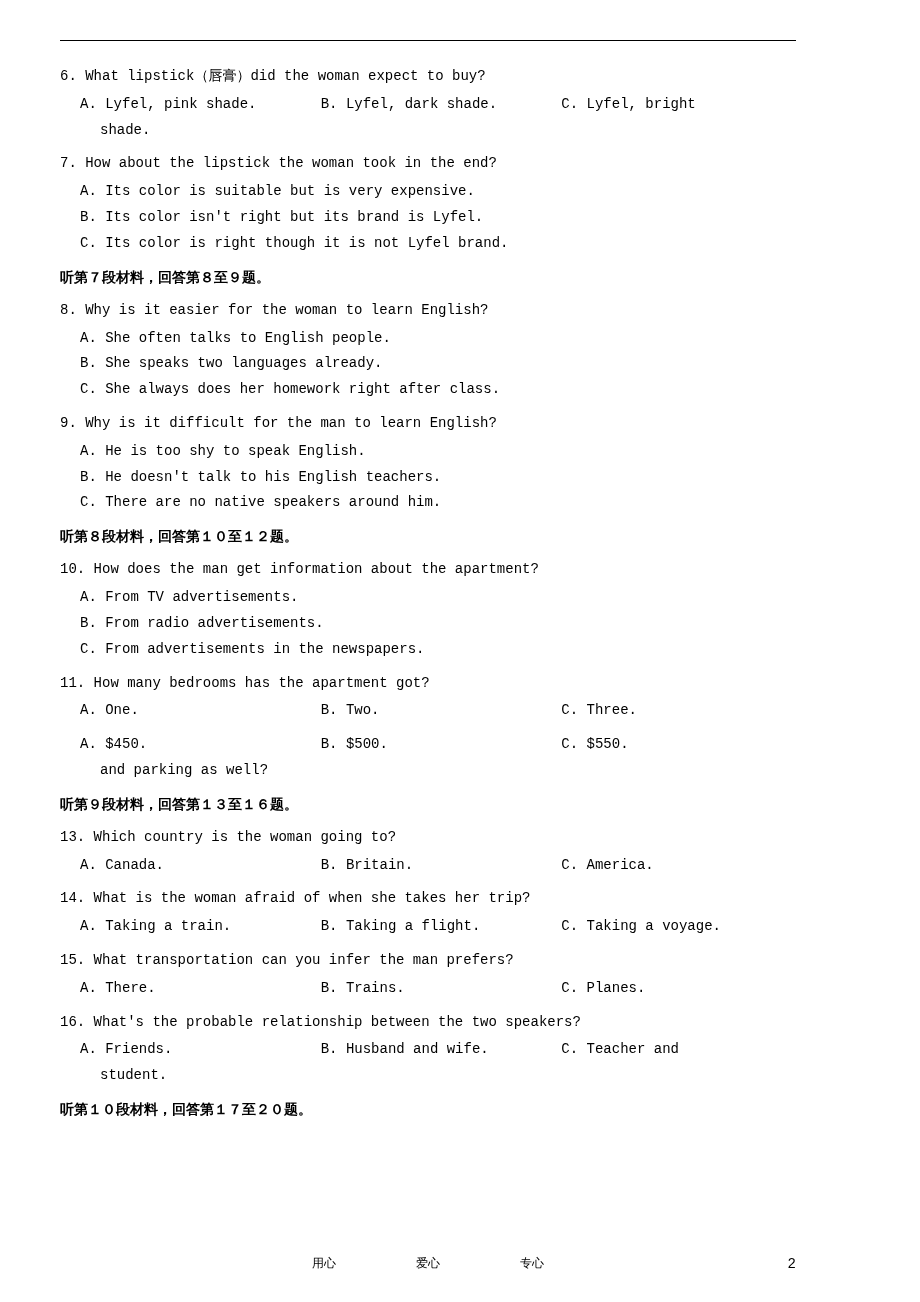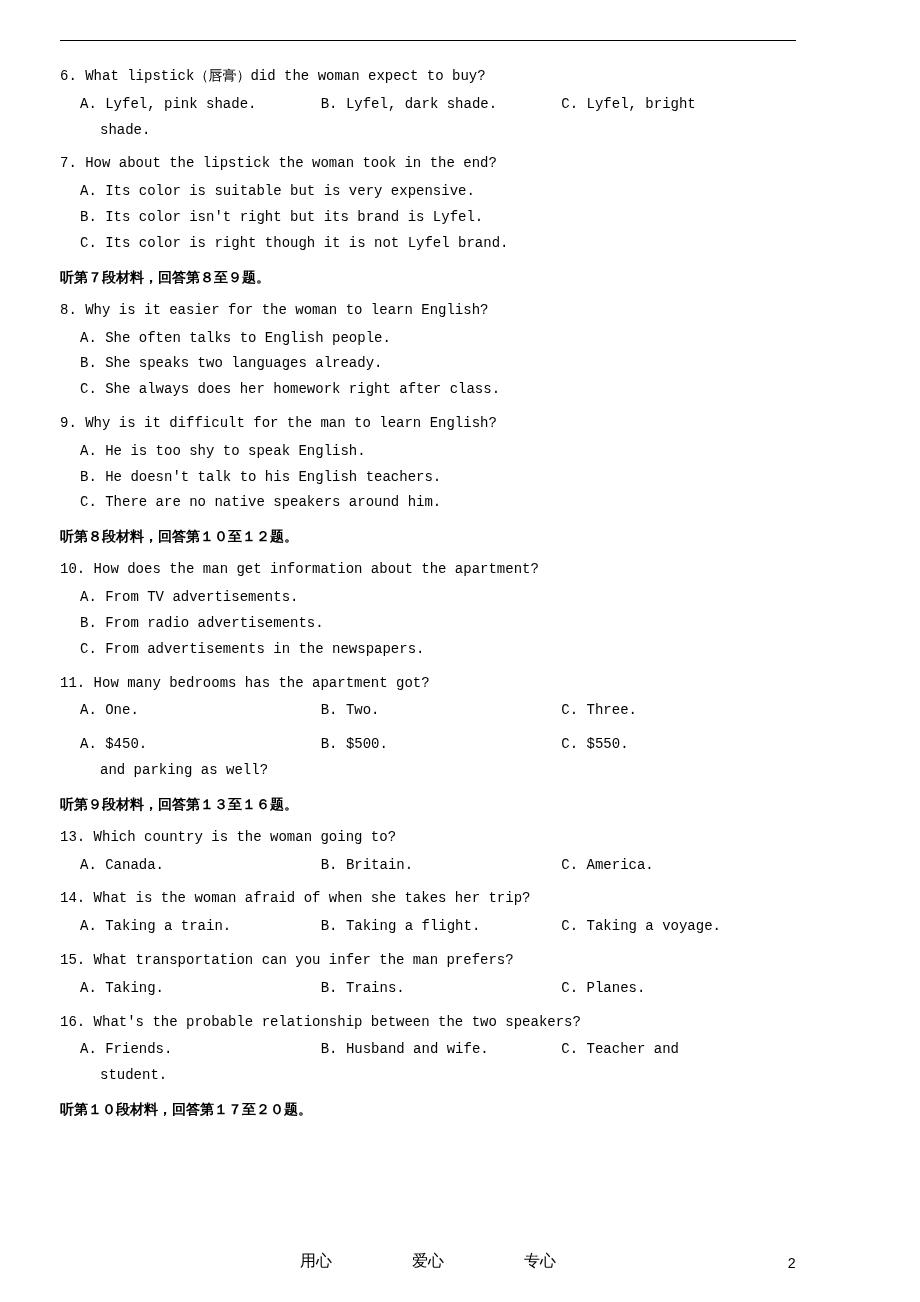--- a/index.html
+++ b/index.html
@@ -68,21 +68,21 @@
 
     .footer {
       position: absolute;
       bottom: 30px;
       left: 0;
       right: 0;
       display: flex;
       justify-content: center;
       align-items: center;
       gap: 80px;
-      font-size: 16px;
+      font-size: 12px;
     }
 
     .page-number {
       position: absolute;
       bottom: 30px;
       right: 60px;
       font-size: 14px;
     }
 
     .continuation-line {
@@ -161,21 +161,21 @@
         <div class="question-text">14. What is the woman afraid of when she takes her trip?</div>
         <div class="inline-options">
           <span class="option-inline">A. Taking a train.</span>
           <span class="option-inline">B. Taking a flight.</span>
           <span class="option-inline">C. Taking a voyage.</span>
         </div>
       </div>
       <div class="question-block">
         <div class="question-text">15. What transportation can you infer the man prefers?</div>
         <div class="inline-options">
-          <span class="option-inline">A. Taking.</span>
+          <span class="option-inline">A. There.</span>
           <span class="option-inline">B. Trains.</span>
           <span class="option-inline">C. Planes.</span>
         </div>
       </div>
       <div class="question-block">
         <div class="question-text">16. What's the probable relationship between the two speakers?</div>
         <div class="inline-options">
           <span class="option-inline">A. Friends.</span>
           <span class="option-inline">B. Husband and wife.</span>
           <span class="option-inline">C.   Teacher   and</span>

